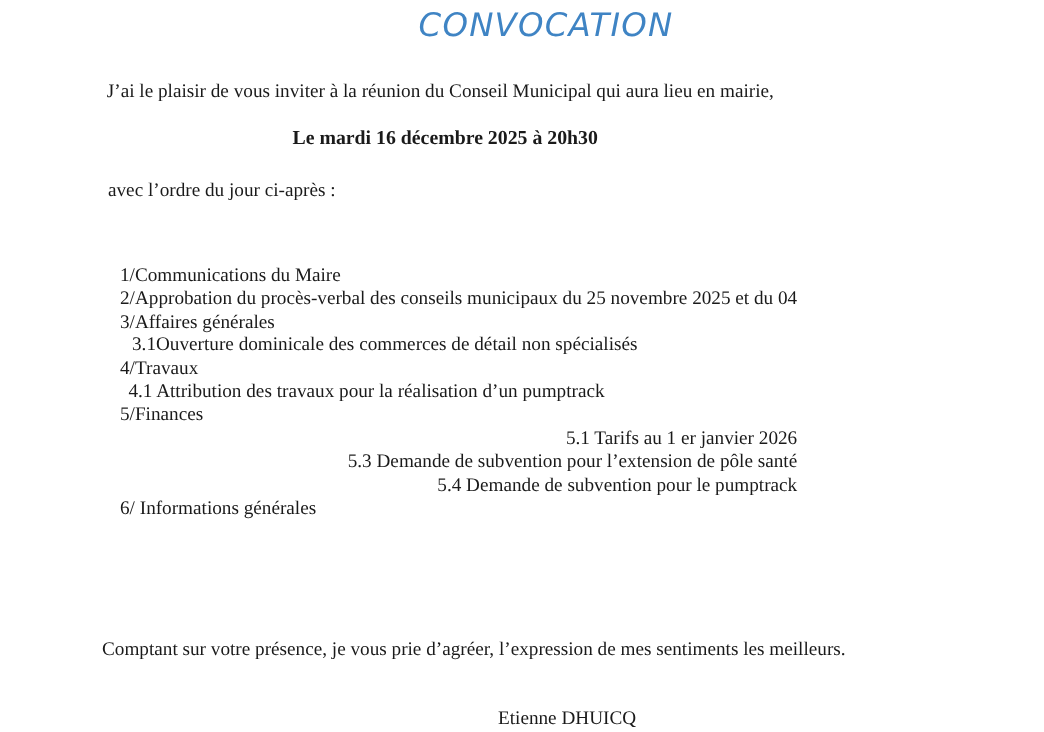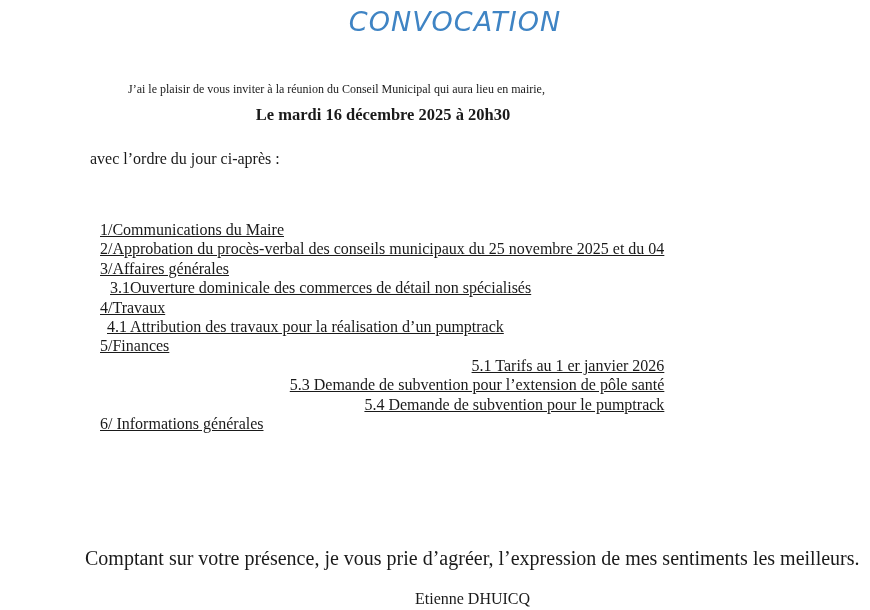--- a/index.html
+++ b/index.html
@@ -2,30 +2,30 @@
 <html><head>
   <meta charset="utf-8">
   <style>
     html, body { margin: 0; padding: 0; background: #ffffff; }
     body { width: 870px; height: 610px; position: relative; overflow: hidden;
            font-family: "Liberation Serif", serif; color: #1a1a1a; }
     .abs { position: absolute; white-space: nowrap; }
     .title { left: 0; width: 910px; top: 6px; text-align: center;
              font-family: "DejaVu Sans", sans-serif; font-style: italic;
              font-size: 27px; letter-spacing: 1px; color: #3f84c4; }
-    .intro { left: 89px; top: 82px; font-size: 12px; margin-left: 39px; }
-    .date { left: 12px; width: 742px; top: 105px; text-align: center; font-size: 16.5px; font-weight: bold; }
+    .intro { left: 89px; top: 68px; font-size: 16px; }
+    .date { left: 0; width: 742px; top: 105px; text-align: center; font-size: 16.5px; font-weight: bold; }
     .ordre { left: 90px; top: 150px; font-size: 16px; }
     .agenda { position: absolute; left: 100px; top: 220px; margin: 0; padding: 0; list-style: none;
-              font-size: 16px; line-height: 19.4px; text-decoration: underline; }
+              font-size: 16px; line-height: 19.4px; }
     .agenda li { white-space: nowrap; }
     .agenda .sub1 { padding-left: 10px; }
     .agenda .sub2 { padding-left: 7px; }
     .agenda .sub3 { padding-left: 11px; text-align: right; }
-    .closing { left: 85px; top: 533px; font-size: 20px; margin-top: 14px; }
+    .closing { left: 85px; top: 533px; font-size: 16px; }
     .signature { left: 415px; top: 590px; font-size: 16px; }
   </style>
 </head>
 <body>
 
 <div>
   <div class="abs title">CONVOCATION</div>
   <div class="abs intro">J’ai le plaisir de vous inviter à la réunion du Conseil Municipal qui aura lieu en mairie,</div>
   <div class="abs date">Le mardi 16 décembre 2025 à 20h30</div>
   <div class="abs ordre">avec l’ordre du jour ci-après :</div>

